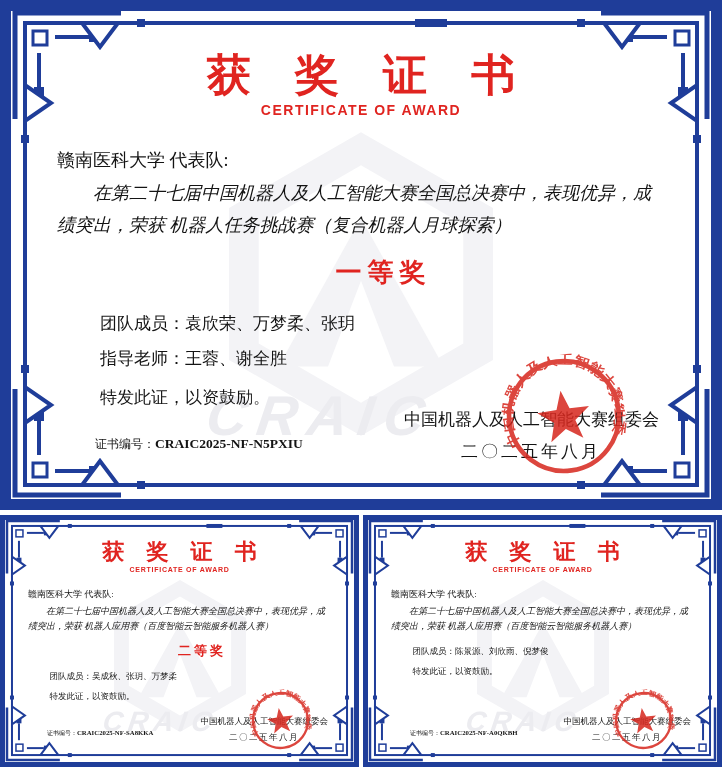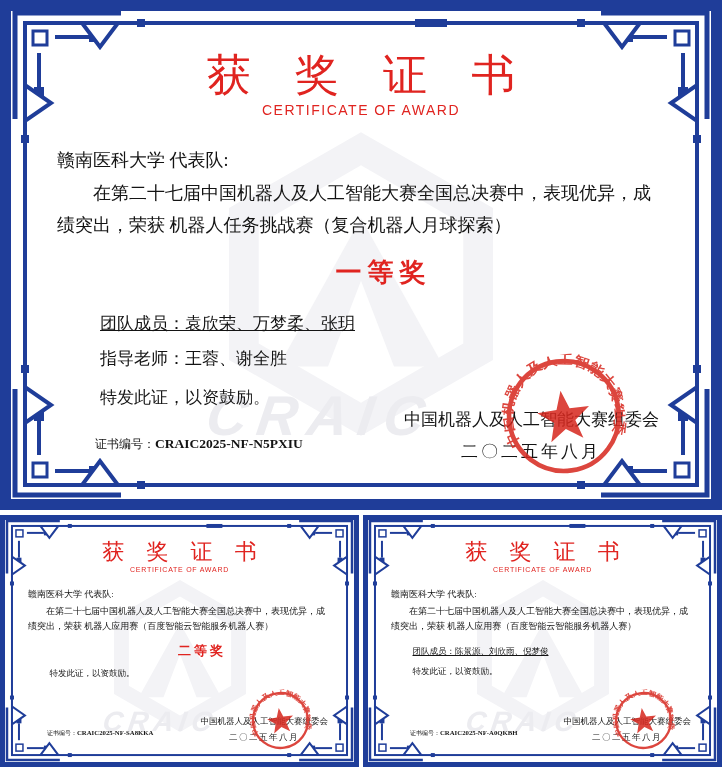--- a/index.html
+++ b/index.html
@@ -12,32 +12,32 @@
   .cert-small-right{left:363px;top:515px;width:359px;height:252px;--u:0.5;}
   .frame{position:absolute;inset:0;width:100%;height:100%;z-index:1;}
   .watermark-hex{position:absolute;left:50%;top:56%;transform:translate(-50%,-50%);
         width:calc(var(--u)*330px);height:calc(var(--u)*330px);z-index:0;}
   .watermark-text{position:absolute;left:28%;top:calc(var(--u)*372px);z-index:0;
         font-family:"Liberation Sans",sans-serif;font-weight:bold;font-style:italic;
         font-size:calc(var(--u)*56px);letter-spacing:calc(var(--u)*10px);color:#ececf0;
         transform:skewX(-8deg);}
   .content{position:absolute;inset:0;z-index:2;color:#141414;}
   .title{margin:calc(var(--u)*40px) 0 0;text-align:center;color:var(--red);
-        font-family:"Liberation Sans","DejaVu Sans",sans-serif;font-weight:normal;
+        font-family:"Liberation Sans","DejaVu Sans",sans-serif;font-weight:bold;
         font-size:calc(var(--u)*44px);letter-spacing:calc(var(--u)*16px);
         text-indent:calc(var(--u)*16px);line-height:1.1;}
   .subtitle{text-align:center;color:var(--red);font-family:"Liberation Sans",sans-serif;
-        font-weight:normal;font-size:calc(var(--u)*14px);letter-spacing:calc(var(--u)*1.5px);
+        font-weight:bold;font-size:calc(var(--u)*14px);letter-spacing:calc(var(--u)*1.5px);
         margin-top:calc(var(--u)*3px);}
   .recipient{margin:calc(var(--u)*30px) calc(var(--u)*46px) 0;font-size:calc(var(--u)*18px);}
   .body-text{margin:calc(var(--u)*6px) calc(var(--u)*46px) 0;font-size:calc(var(--u)*18px);
-        line-height:1.75;text-indent:2em;}
+        line-height:1.75;text-indent:2em;font-style:italic;}
   .prize{text-align:center;color:var(--red);font-weight:bold;font-size:calc(var(--u)*26px);
         letter-spacing:calc(var(--u)*6px);margin-top:calc(var(--u)*14px);padding-left:45px;}
-  .members{margin:calc(var(--u)*22px) 0 0 calc(var(--u)*89px);font-size:calc(var(--u)*17px);text-decoration:underline;}
+  .members{margin:calc(var(--u)*22px) 0 0 calc(var(--u)*89px);font-size:calc(var(--u)*17px);}
   .teachers{margin:calc(var(--u)*12px) 8px 0 calc(var(--u)*89px);font-size:calc(var(--u)*17px);}
   .closing{margin:calc(var(--u)*16px) 0 0 calc(var(--u)*89px);font-size:calc(var(--u)*17px);}
   .issuer{position:absolute;right:calc(var(--u)*52px);bottom:calc(var(--u)*68px);
         font-size:calc(var(--u)*17px);z-index:2;}
   .date{position:absolute;right:calc(var(--u)*110px);bottom:calc(var(--u)*36px);
         font-size:calc(var(--u)*17px);letter-spacing:calc(var(--u)*3px);z-index:2;}
   .cert-no{position:absolute;left:calc(var(--u)*84px);bottom:calc(var(--u)*46px);z-index:2;}
   .cert-no .cn-label{font-size:calc(var(--u)*12px);}
   .cert-no .cn-value{font-size:calc(var(--u)*13.5px);font-weight:bold;}
   .seal{position:absolute;right:calc(var(--u)*86px);bottom:calc(var(--u)*22px);
@@ -118,20 +118,21 @@
     <div class="watermark-text">CRAIC</div>
     <svg class="frame" viewBox="0 0 700 488" preserveAspectRatio="none">
         <use href="#cert-frame"></use>
       </svg>
     <div class="content">
       <div class="title">获 奖 证 书</div>
       <div class="subtitle">CERTIFICATE OF AWARD</div>
       <div class="recipient">赣南医科大学 代表队:</div>
       <div class="body-text">在第二十七届中国机器人及人工智能大赛全国总决赛中，表现优异，成绩突出，荣获 机器人应用赛（百度智能云智能服务机器人赛）</div>
       <div class="prize">二等奖</div>
+      <div class="members"><span>团队成员：</span><span>吴成秋、张玥、万梦柔</span></div>
       <div class="closing">特发此证，以资鼓励。</div>
       <div class="issuer">中国机器人及人工智能大赛组委会</div>
       <div class="date">二〇二五年八月</div>
       <div class="cert-no"><span class="cn-label">证书编号：</span><span class="cn-value">CRAIC2025-NF-SA8KKA</span></div>
     </div>
     <svg class="seal" viewBox="0 0 120 120">
       <circle cx="60" cy="60" r="54" fill="none" stroke="#d7281f" stroke-width="4.5"></circle>
       <polygon fill="#d7281f" points="60,35 66.5,53.1 85.7,53.7 70.5,65.4 75.9,83.8 60,73 44.1,83.8 49.5,65.4 34.3,53.7 53.5,53.1"></polygon>
       <text font-size="13.5" fill="#d7281f" font-weight="bold">
         <textPath href="#seal-arc" textLength="222" lengthAdjust="spacingAndGlyphs">中国机器人及人工智能大赛组委会</textPath>

